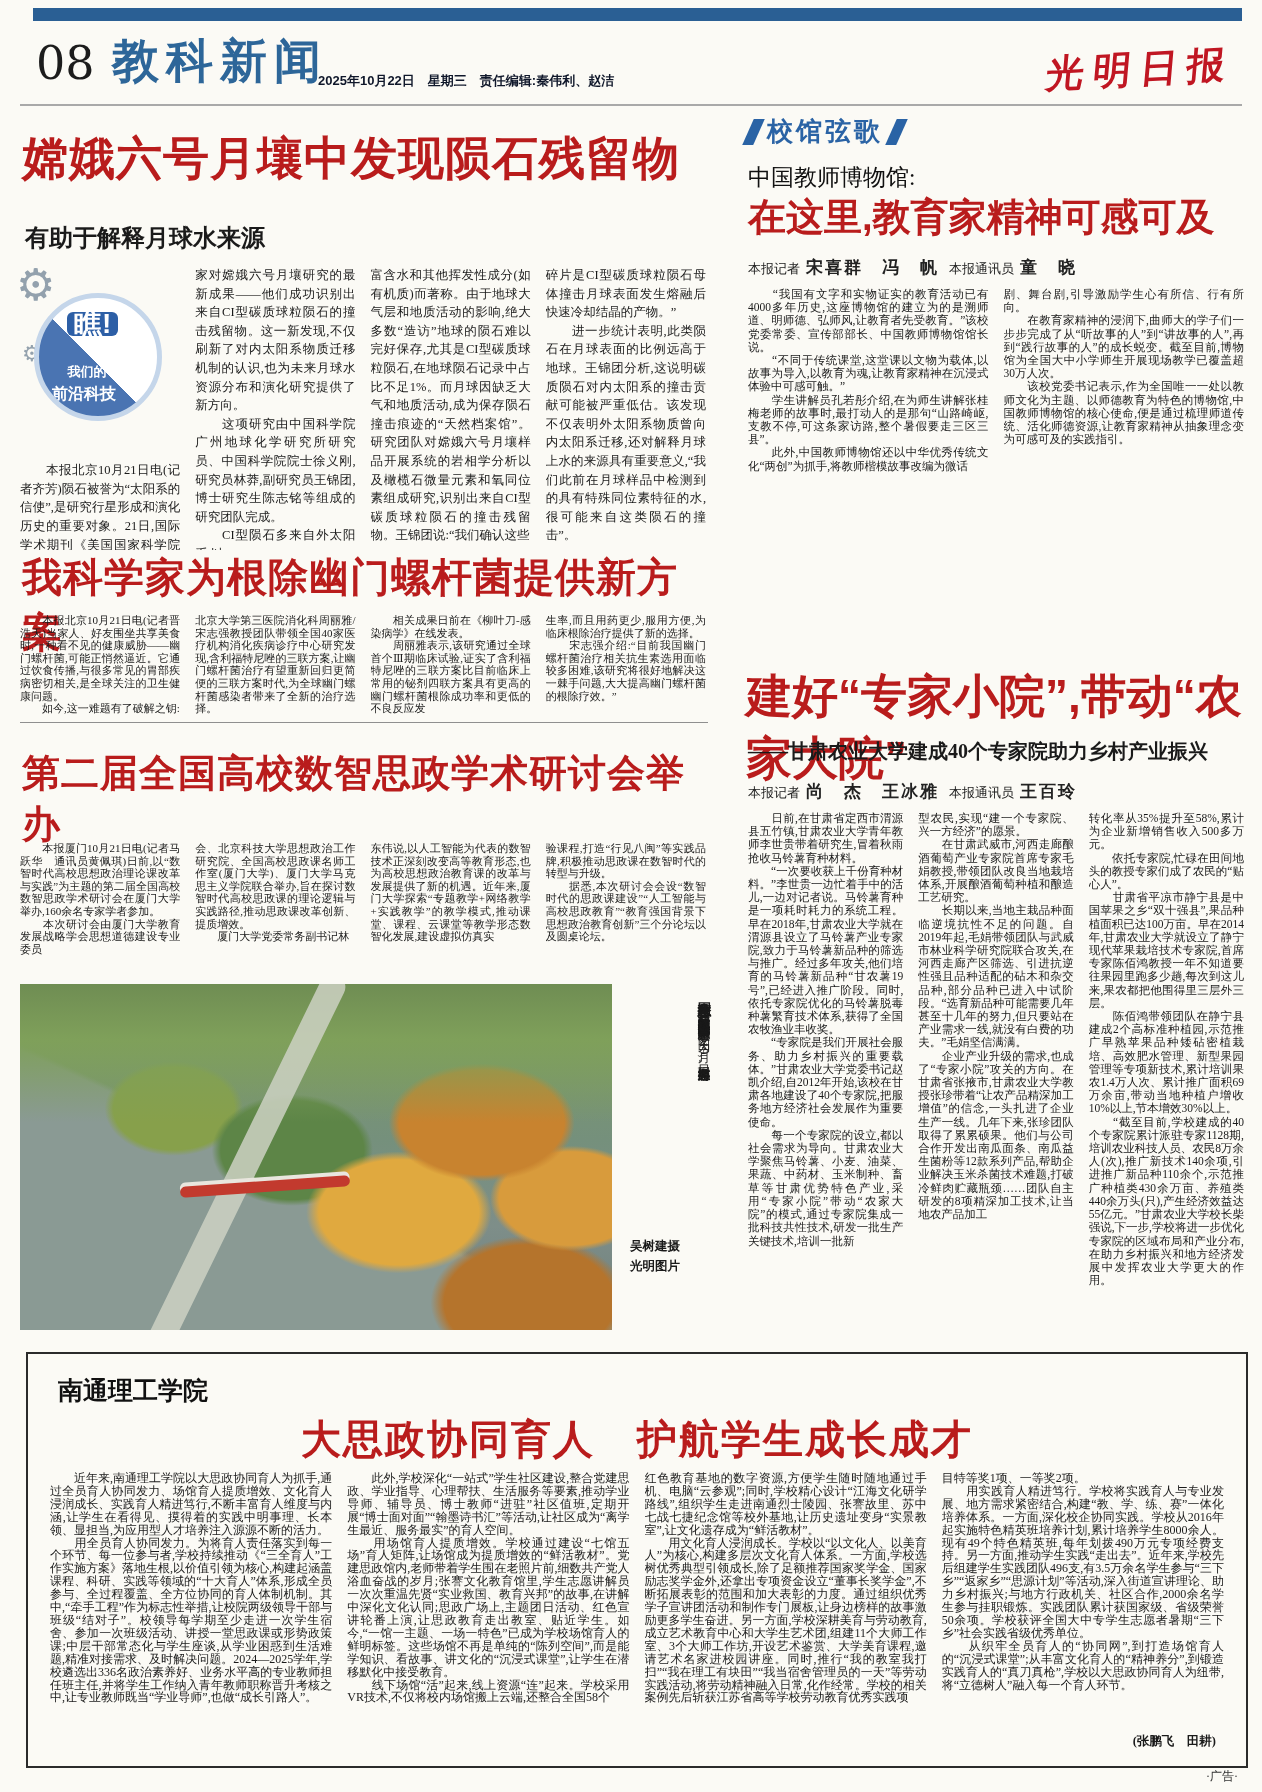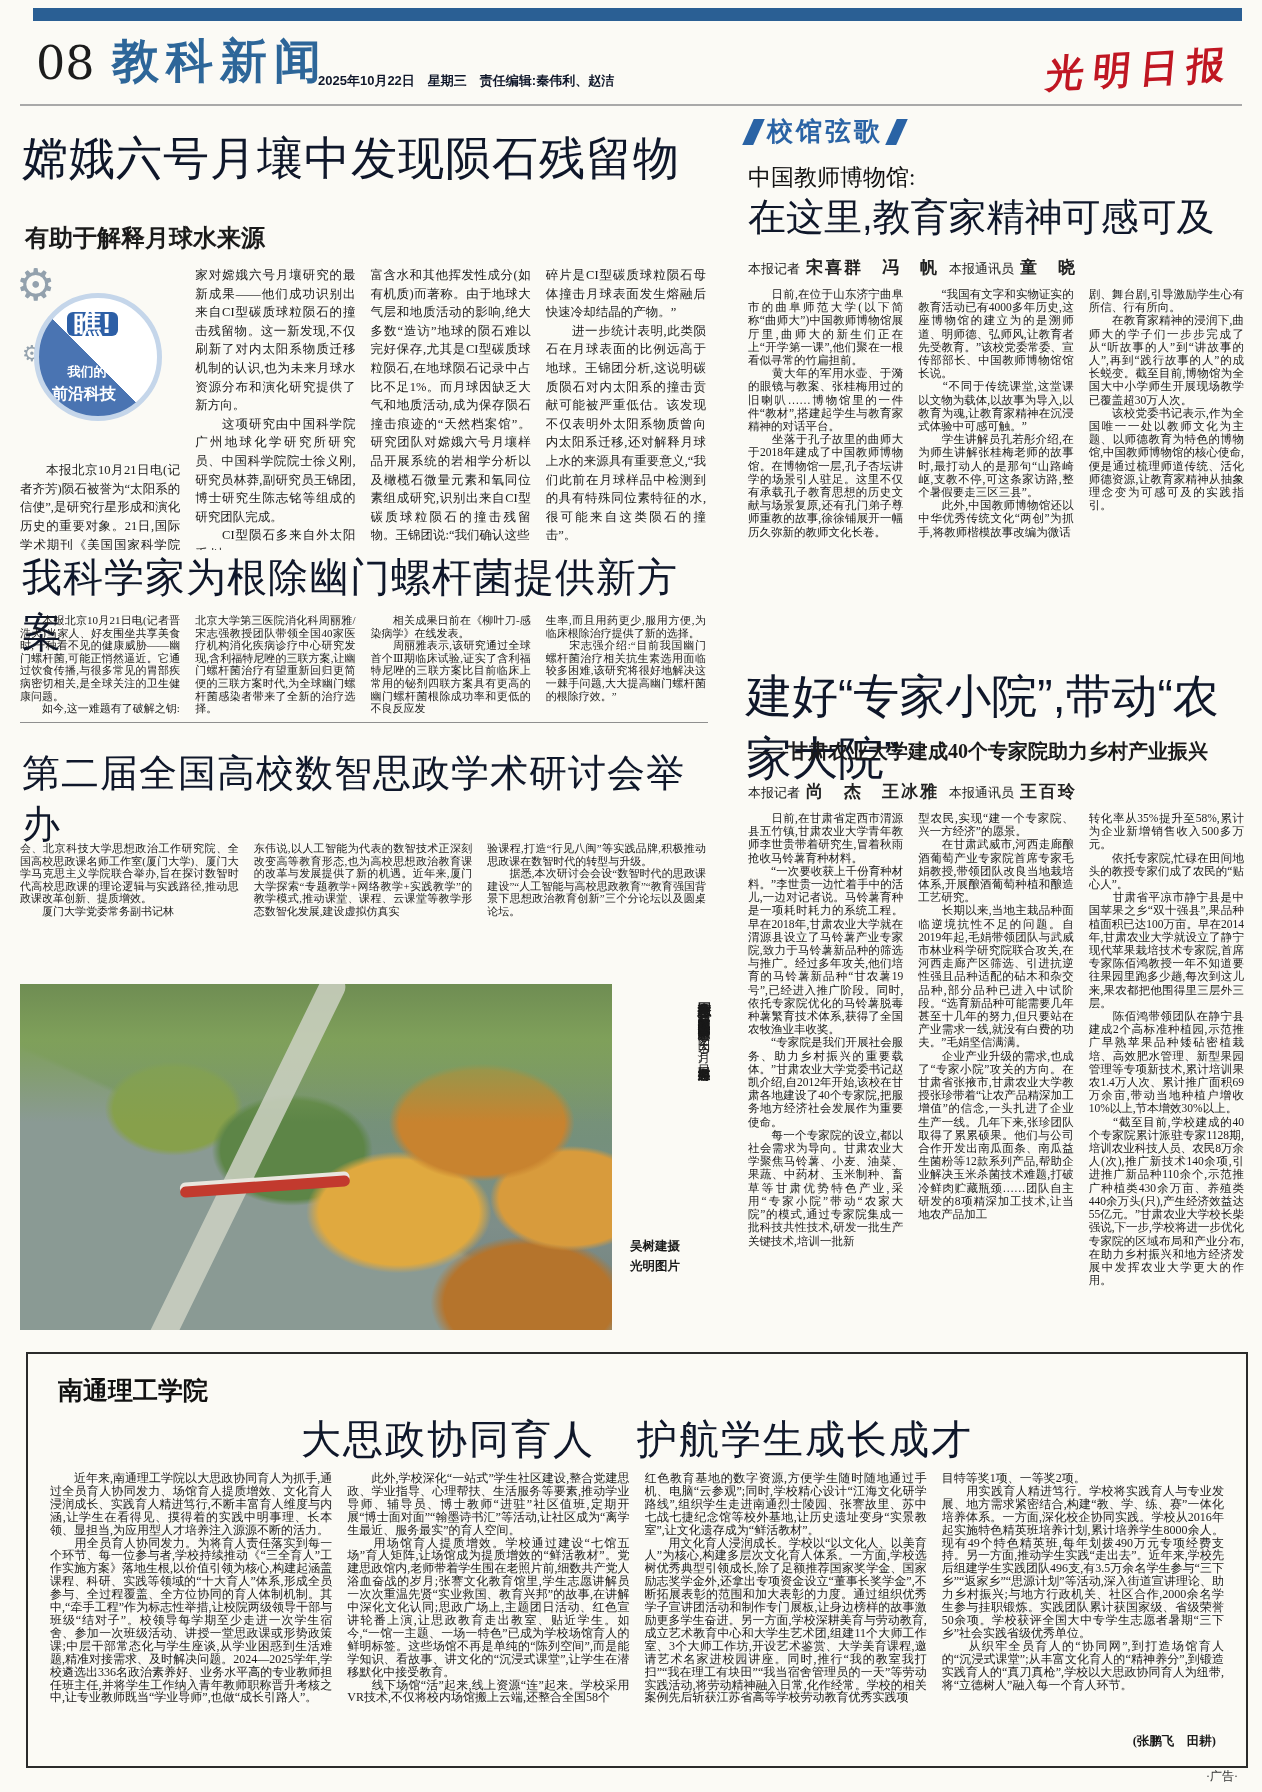--- a/index.html
+++ b/index.html
@@ -12,21 +12,21 @@
   .secname{left:112px;top:30px;font-size:47px;font-weight:900;color:#2d6699;letter-spacing:7px;
            font-family:"Liberation Sans","DejaVu Sans",sans-serif;}
   .dateline{left:318px;top:72px;font-size:13px;font-weight:bold;color:#0f172a;
             font-family:"Liberation Sans",sans-serif;text-align:center;}
   .masthead{right:28px;top:44px;font-size:38px;font-weight:bold;color:#c01622;letter-spacing:9px;
             transform:rotate(-3deg) skewX(-8deg);font-family:"DejaVu Serif",serif;}
   .hrule{left:20px;top:104px;width:1222px;height:2px;background:#a9a9a9;}
   
   .cols{display:flex;gap:15px;overflow:hidden;}
   .col{flex:1;text-align:justify;white-space:pre-line;overflow:hidden;}
-  .headline{font-weight:400;font-family:"Liberation Sans","DejaVu Sans",sans-serif;color:#0f172a;}
+  .headline{font-weight:700;font-family:"Liberation Sans","DejaVu Sans",sans-serif;color:#b91c1c;}
   
   .moon-h{left:22px;top:128px;width:690px;font-size:46px;letter-spacing:1px;}
   .moon-sub{left:25px;top:222px;font-size:24px;font-weight:bold;}
   .moon-body{left:20px;top:266px;width:686px;height:284px;font-size:12.5px;line-height:18.6px;}
   
   .badge-wrap{position:relative;width:140px;height:148px;margin:2px 0 8px 0;}
   .gear{position:absolute;color:#93a1ad;}
   .gear1{left:-4px;top:-10px;font-size:44px;}
   .gear2{left:2px;top:58px;font-size:22px;}
   .badge-circle{position:absolute;left:14px;top:6px;width:118px;height:118px;border-radius:50%;
@@ -132,20 +132,22 @@
     <div class="col">北京大学第三医院消化科周丽雅/宋志强教授团队带领全国40家医疗机构消化疾病诊疗中心研究发现,含利福特尼唑的三联方案,让幽门螺杆菌治疗有望重新回归更简便的三联方案时代,为全球幽门螺杆菌感染者带来了全新的治疗选择。</div>
     <div class="col">　　相关成果日前在《柳叶刀-感染病学》在线发表。
 　　周丽雅表示,该研究通过全球首个Ⅲ期临床试验,证实了含利福特尼唑的三联方案比目前临床上常用的铋剂四联方案具有更高的幽门螺杆菌根除成功率和更低的不良反应发</div>
     <div class="col">生率,而且用药更少,服用方便,为临床根除治疗提供了新的选择。
 　　宋志强介绍:“目前我国幽门螺杆菌治疗相关抗生素选用面临较多困难,该研究将很好地解决这一棘手问题,大大提高幽门螺杆菌的根除疗效。”</div>
   </div>
   <div class="abs rule2"></div>
 
   <div class="abs headline sem-h">第二届全国高校数智思政学术研讨会举办</div>
   <div class="abs sem-body cols">
+    <div class="col">　　本报厦门10月21日电(记者马跃华　通讯员黄佩琪)日前,以“数智时代高校思想政治理论课改革与实践”为主题的第二届全国高校数智思政学术研讨会在厦门大学举办,160余名专家学者参加。
+　　本次研讨会由厦门大学教育发展战略学会思想道德建设专业委员</div>
     <div class="col">会、北京科技大学思想政治工作研究院、全国高校思政课名师工作室(厦门大学)、厦门大学马克思主义学院联合举办,旨在探讨数智时代高校思政课的理论逻辑与实践路径,推动思政课改革创新、提质增效。
 　　厦门大学党委常务副书记林</div>
     <div class="col">东伟说,以人工智能为代表的数智技术正深刻改变高等教育形态,也为高校思想政治教育课的改革与发展提供了新的机遇。近年来,厦门大学探索“专题教学+网络教学+实践教学”的教学模式,推动课堂、课程、云课堂等教学形态数智化发展,建设虚拟仿真实</div>
     <div class="col">验课程,打造“行见八闽”等实践品牌,积极推动思政课在数智时代的转型与升级。
 　　据悉,本次研讨会会设“数智时代的思政课建设”“人工智能与高校思政教育”“教育强国背景下思想政治教育创新”三个分论坛以及圆桌论坛。</div>
   </div>
 
   <div class="abs photo">
     <div class="photo-path"></div>
     <div class="photo-bridge"></div>
@@ -162,23 +164,20 @@
     <span class="kbar"></span>
     <span class="kicker-text">校馆弦歌</span>
     <span class="kbar"></span>
   </div>
   <div class="abs mus-pre">中国教师博物馆:</div>
   <div class="abs headline mus-h">在这里,教育家精神可感可及</div>
   <div class="abs byline mus-byline">
     <span>本报记者</span><span class="names">宋喜群　冯　帆</span><span>本报通讯员</span><span class="names">童　晓</span>
   </div>
   <div class="abs mus-body cols">
-    <div class="col">　　日前,在位于山东济宁曲阜市的曲阜师范大学(以下简称“曲师大”)中国教师博物馆展厅里,曲师大的新生们正在上“开学第一课”,他们聚在一根看似寻常的竹扁担前。
-　　黄大年的军用水壶、于漪的眼镜与教案、张桂梅用过的旧喇叭……博物馆里的一件件“教材”,搭建起学生与教育家精神的对话平台。
-　　坐落于孔子故里的曲师大于2018年建成了中国教师博物馆。在博物馆一层,孔子杏坛讲学的场景引人驻足。这里不仅有承载孔子教育思想的历史文献与场景复原,还有孔门弟子尊师重教的故事,徐徐铺展开一幅历久弥新的教师文化长卷。</div>
     <div class="col">　　“我国有文字和实物证实的教育活动已有4000多年历史,这座博物馆的建立为的是溯师道、明师德、弘师风,让教育者先受教育。”该校党委常委、宣传部部长、中国教师博物馆馆长说。
 　　“不同于传统课堂,这堂课以文物为载体,以故事为导入,以教育为魂,让教育家精神在沉浸式体验中可感可触。”
 　　学生讲解员孔若彤介绍,在为师生讲解张桂梅老师的故事时,最打动人的是那句“山路崎岖,支教不停,可这条家访路,整个暑假要走三区三县”。
 　　此外,中国教师博物馆还以中华优秀传统文化“两创”为抓手,将教师楷模故事改编为微话</div>
     <div class="col">剧、舞台剧,引导激励学生心有所信、行有所向。
 　　在教育家精神的浸润下,曲师大的学子们一步步完成了从“听故事的人”到“讲故事的人”,再到“践行故事的人”的成长蜕变。截至目前,博物馆为全国大中小学师生开展现场教学已覆盖超30万人次。
 　　该校党委书记表示,作为全国唯一一处以教师文化为主题、以师德教育为特色的博物馆,中国教师博物馆的核心使命,便是通过梳理师道传统、活化师德资源,让教育家精神从抽象理念变为可感可及的实践指引。</div>
   </div>
 
   <div class="abs headline exp-h">建好“专家小院”,带动“农家大院”</div>

